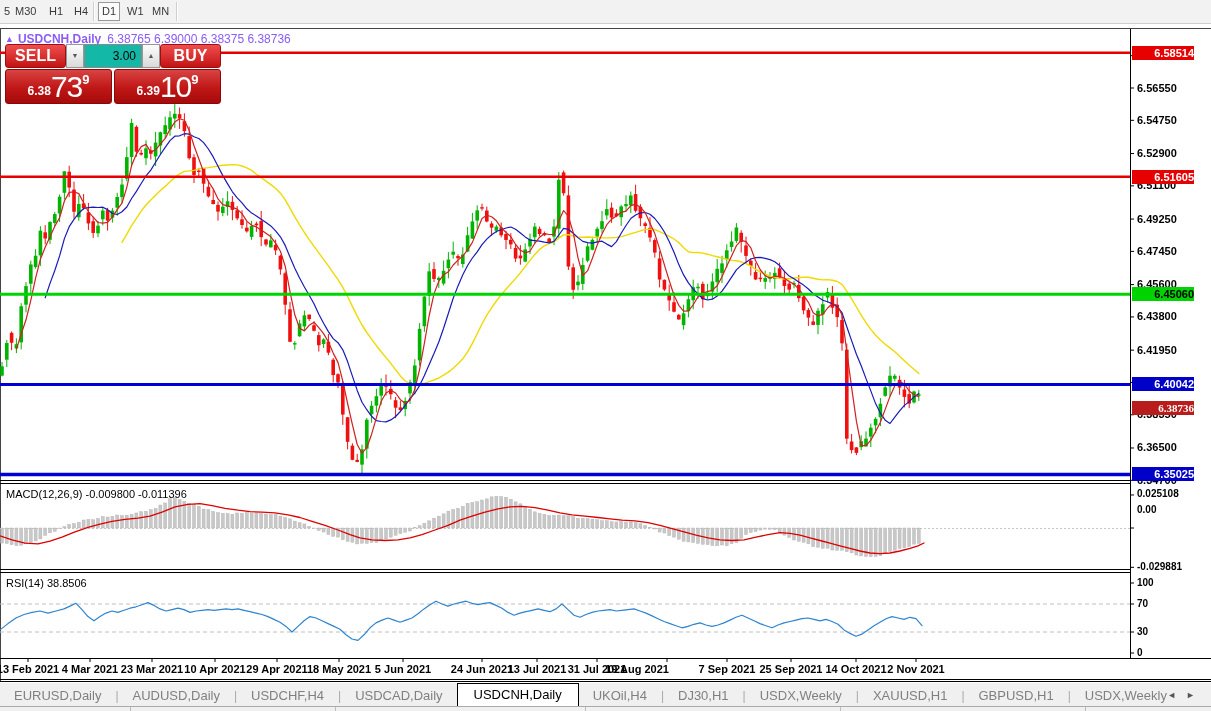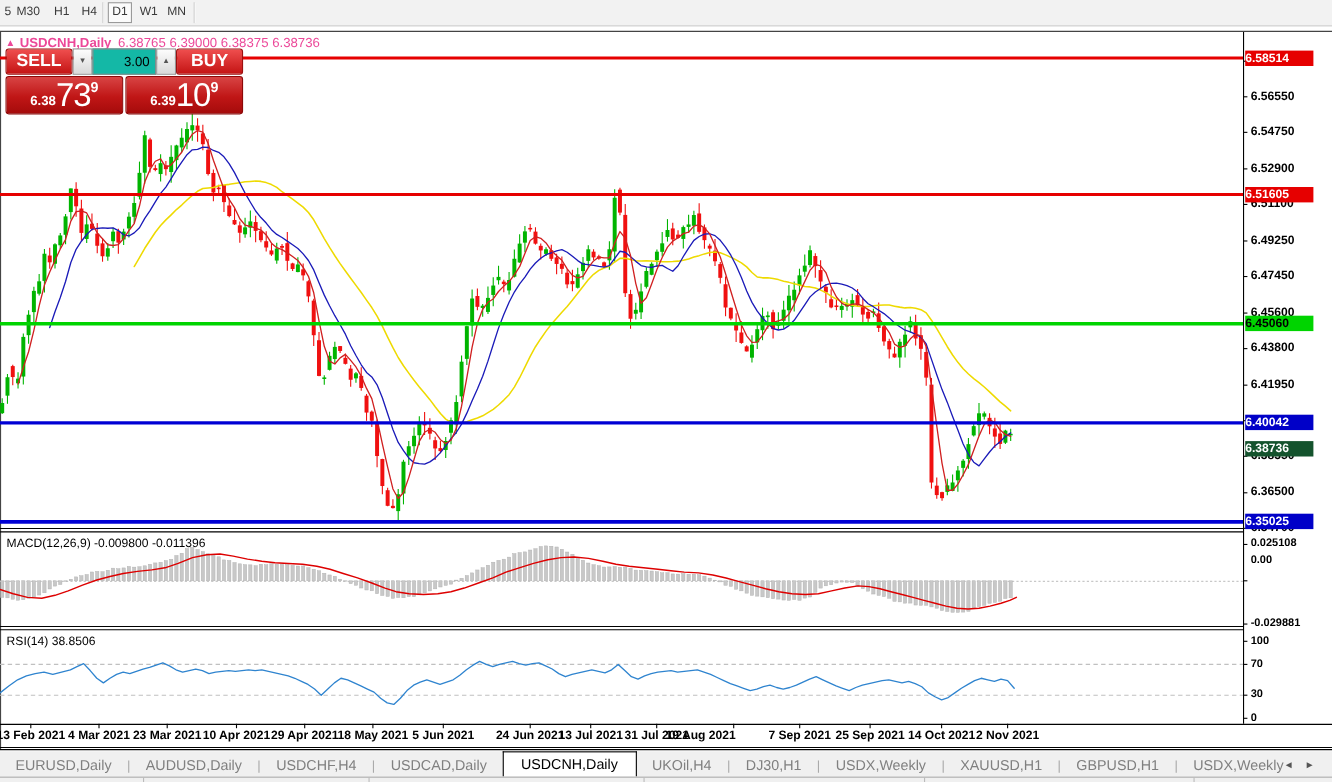--- a/index.html
+++ b/index.html
@@ -8,42 +8,42 @@
   
   #toolbar{position:absolute;left:0;top:0;width:1211px;height:23px;background:#f2f2f2;
            border-bottom:1px solid #cfcfcf;z-index:6;}
   .tb-item{position:absolute;top:3px;height:16px;line-height:16px;font-size:11px;color:#3a3a3a;
            padding:0 3px;}
   .tb-item.active{background:#fbfbfb;border:1px solid #9a9a9a;top:2px;height:17px;line-height:17px;}
   .tb-sep{position:absolute;top:2px;width:1px;height:19px;background:#cfcfcf;border-right:1px solid #fff;}
   
   #chart-svg{position:absolute;left:0;top:0;z-index:1;}
   
-  #chart-title{position:absolute;left:5px;top:32px;font-size:12px;color:#ec4899;z-index:3;white-space:nowrap;}
+  #chart-title{position:absolute;left:5px;top:32px;font-size:12px;color:#8b5cf6;z-index:3;white-space:nowrap;}
   #chart-title .arrow{font-size:9px;position:relative;top:-1px;margin-right:4px;}
   #chart-title .sym{font-weight:600;margin-right:6px;}
   
   #trade-panel{position:absolute;left:5px;top:44px;width:216px;z-index:5;}
   #tp-row1{display:flex;height:24px;}
   .tp-btn{flex:0 0 61px;background:linear-gradient(#ef4e4e,#c41414);border:1px solid #9d0f0f;border-radius:3px;
           color:#fff;font-size:16px;font-weight:bold;text-align:center;line-height:22px;box-sizing:border-box;}
   .tp-spin{flex:0 0 18px;background:linear-gradient(#fdfdfd,#d9d9d9);border:1px solid #979797;box-sizing:border-box;
            font-size:7px;color:#555;text-align:center;line-height:22px;}
   #tp-vol{flex:1;background:#14b8a6;border:1px solid #8a8a8a;box-sizing:border-box;font-size:12px;color:#000;
           text-align:right;padding-right:5px;line-height:22px;}
   #tp-row2{display:flex;gap:2px;margin-top:1px;height:35px;}
   .tp-quote{flex:1;background:linear-gradient(#d84444 0%,#c01616 55%,#a50b0b 100%);border:1px solid #8c0808;
             border-radius:3px;color:#fff;display:flex;justify-content:center;box-sizing:border-box;padding:0 2px;}
   .tp-quote .sm{font-size:12px;font-weight:bold;align-self:flex-end;padding-bottom:5px;}
   .tp-quote .big{font-size:30px;line-height:33px;letter-spacing:-1px;}
   .tp-quote .sup{font-size:13px;font-weight:bold;align-self:flex-start;padding-top:2px;}
   
   .tick-label{position:absolute;left:1137px;font-size:11px;font-weight:bold;color:#000;z-index:2;white-space:nowrap;}
   .price-badge{position:absolute;left:1132px;width:62px;height:14px;font-size:11px;font-weight:bold;
-               text-align:left;line-height:14px;z-index:4;}
+               text-align:right;line-height:14px;z-index:4;}
   .ind-label{position:absolute;left:1137px;font-size:10px;font-weight:bold;color:#000;z-index:2;}
   
   .panel-label{position:absolute;left:6px;font-size:11px;color:#000;z-index:3;white-space:nowrap;}
   
   .date-label{position:absolute;top:663px;font-size:11px;font-weight:bold;color:#000;z-index:2;
               transform:translateX(-50%);white-space:nowrap;}
   
   #tabbar{position:absolute;left:0;top:683px;width:1211px;height:23px;background:#f0f0f0;z-index:6;
           display:flex;align-items:flex-end;}
   .tab{font-size:13px;color:#808080;padding:2px 14px 3px 14px;white-space:nowrap;}
@@ -758,21 +758,21 @@
       <div class="ind-label" style="top: 504px;">0.00</div>
       <div class="ind-label" style="top: 560.823px;">-0.029881</div>
       <div class="ind-label" style="top: 576.5px;">100</div>
       <div class="ind-label" style="top: 597.5px;">70</div>
       <div class="ind-label" style="top: 625.5px;">30</div>
       <div class="ind-label" style="top: 646.5px;">0</div>
       <div class="price-badge" style="top: 45.7364px; background: rgb(230, 0, 0); color: rgb(255, 255, 255);">6.58514</div>
       <div class="price-badge" style="top: 169.787px; background: rgb(230, 0, 0); color: rgb(255, 255, 255);">6.51605</div>
       <div class="price-badge" style="top: 287.303px; background: rgb(0, 212, 0); color: rgb(0, 0, 0);">6.45060</div>
       <div class="price-badge" style="top: 377.401px; background: rgb(0, 0, 200); color: rgb(255, 255, 255);">6.40042</div>
-      <div class="price-badge" style="top: 400.85px; background: #14532d; color: rgb(255, 255, 255);">6.38736</div>
+      <div class="price-badge" style="top: 400.85px; background: #b91c1c; color: rgb(255, 255, 255); font-family: Liberation Serif, serif;">6.38736</div>
       <div class="price-badge" style="top: 467.481px; background: rgb(0, 0, 200); color: rgb(255, 255, 255);">6.35025</div>
     </div>
   <div id="dates-layer">
       <div class="date-label" style="left: 28px;">13 Feb 2021</div>
       <div class="date-label" style="left: 90px;">4 Mar 2021</div>
       <div class="date-label" style="left: 152px;">23 Mar 2021</div>
       <div class="date-label" style="left: 215px;">10 Apr 2021</div>
       <div class="date-label" style="left: 277px;">29 Apr 2021</div>
       <div class="date-label" style="left: 339px;">18 May 2021</div>
       <div class="date-label" style="left: 403px;">5 Jun 2021</div>

